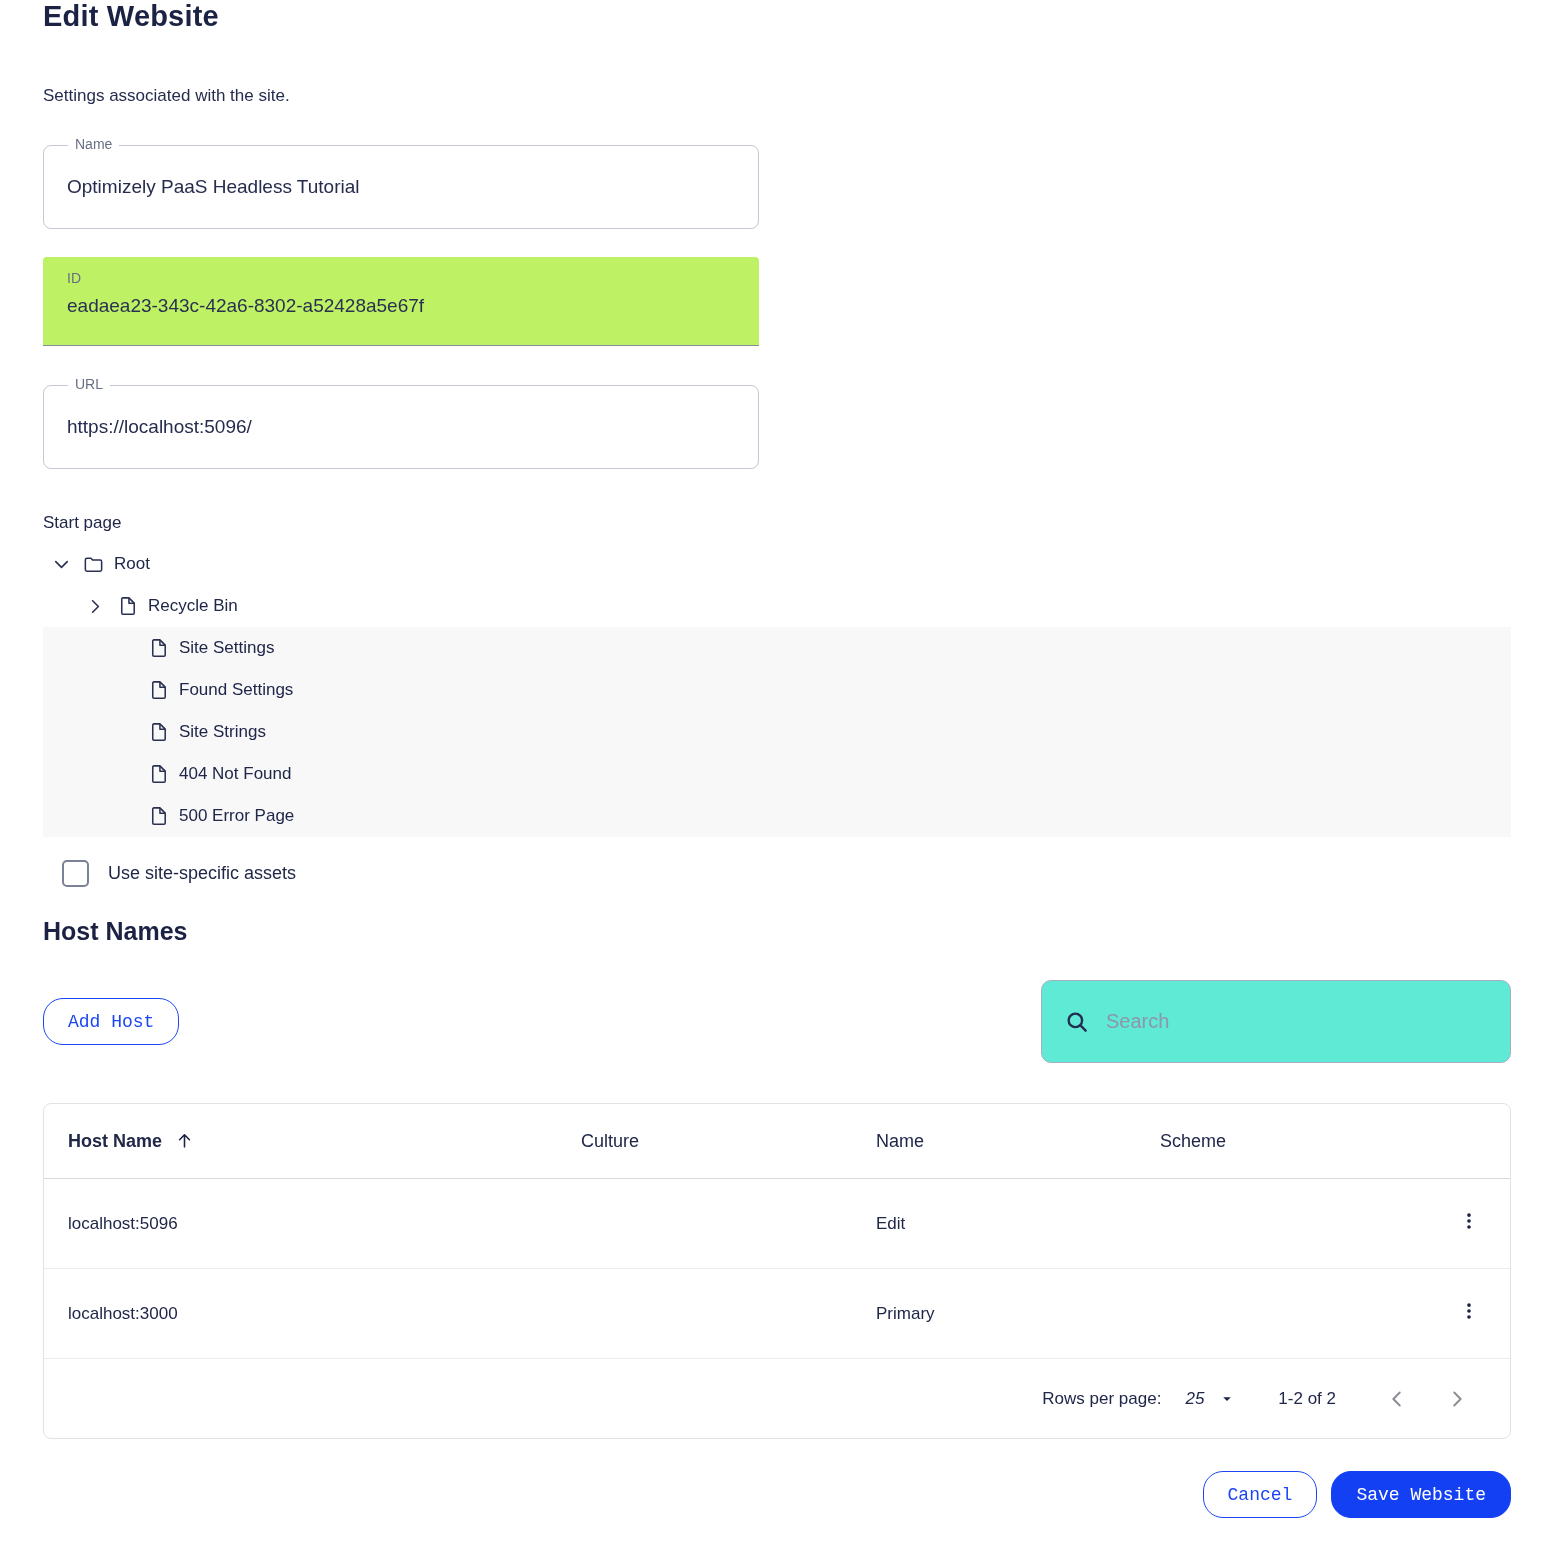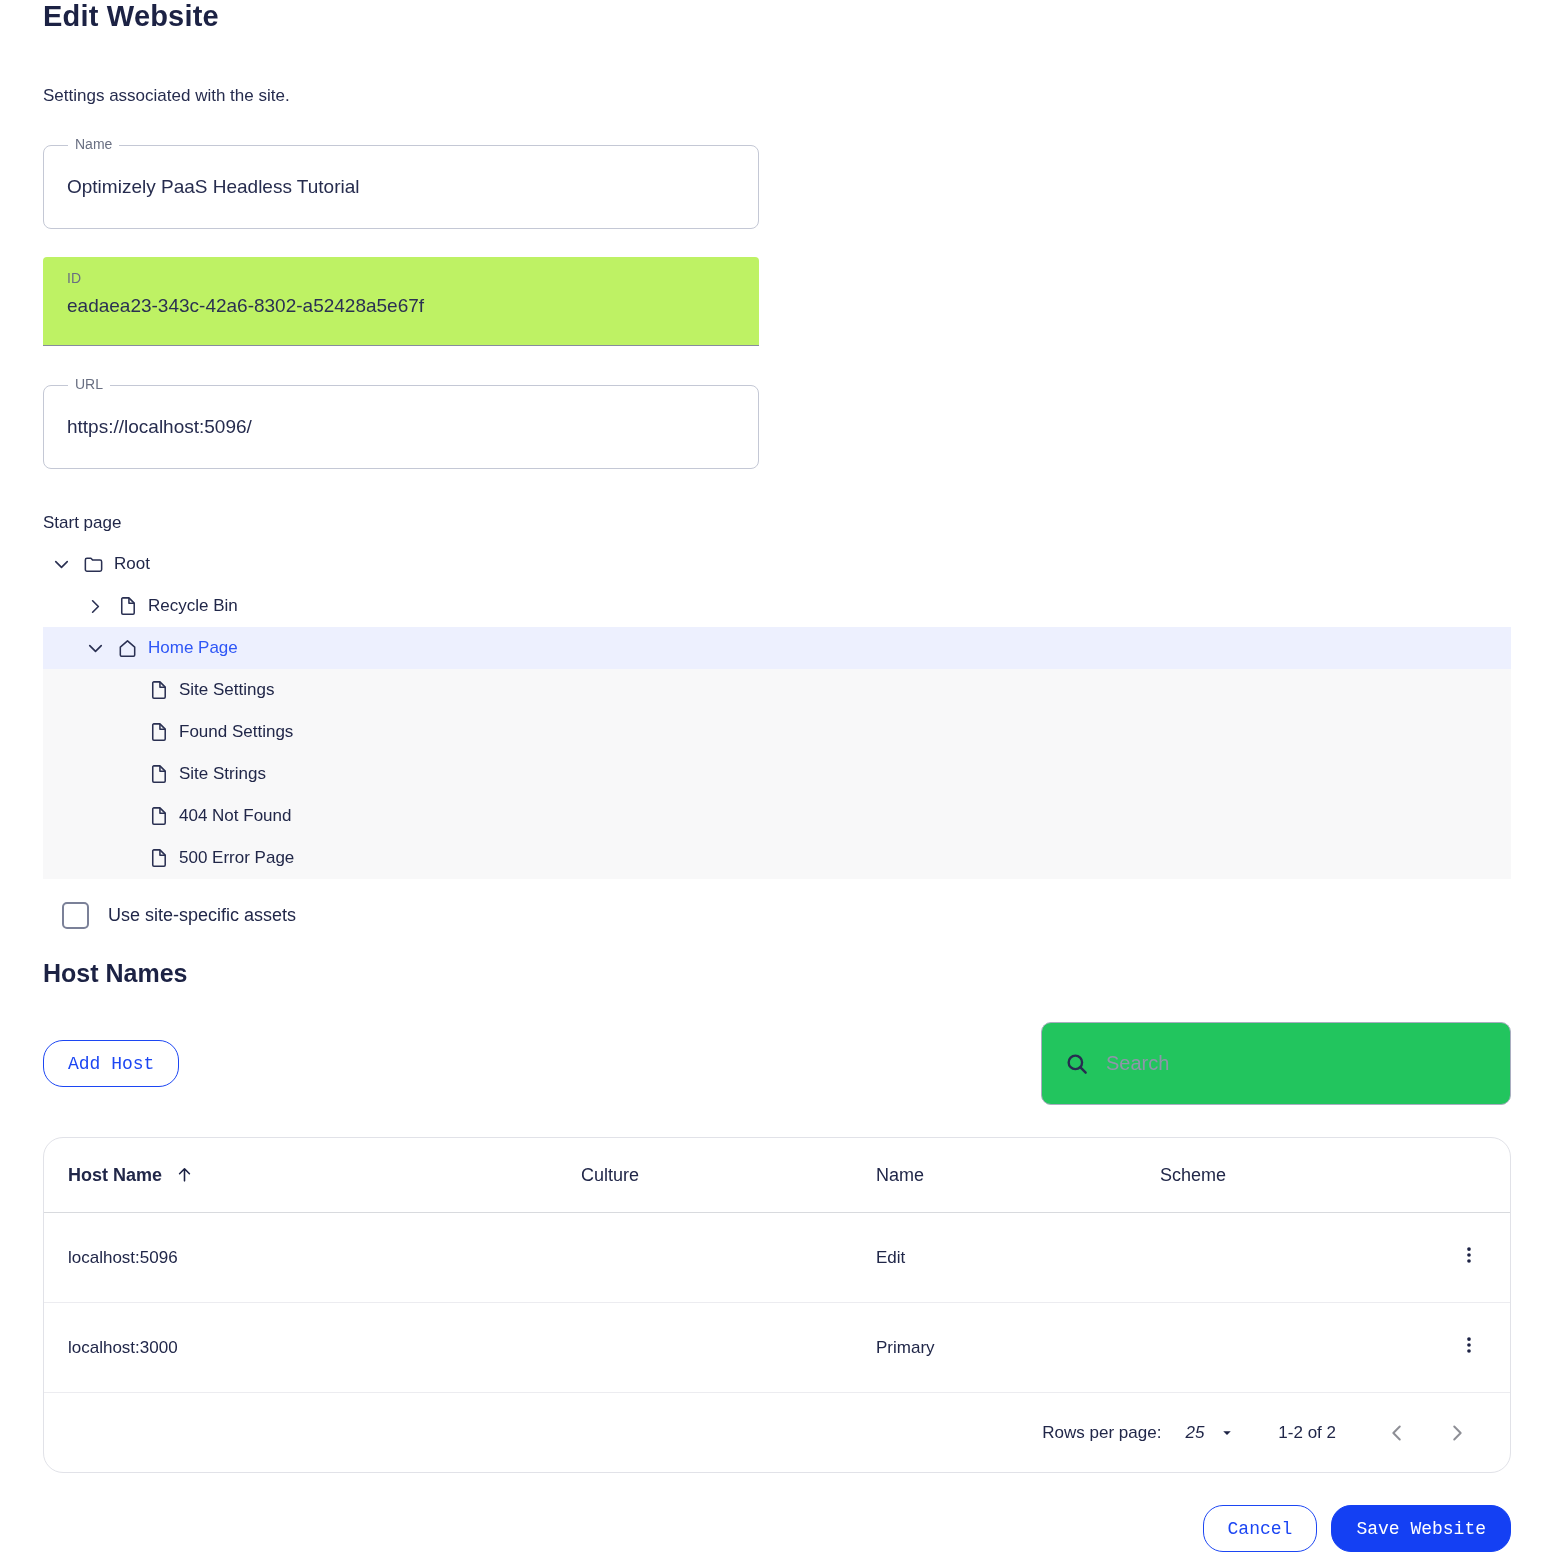--- a/index.html
+++ b/index.html
@@ -84,33 +84,33 @@
     color: #1c46f3; background: #fff; border: 1px solid #1c46f3;
     height: 47px; padding: 0 24px;
   }
   .btn-filled {
     color: #fff; background: #1440f3; border: 1px solid #1440f3;
     height: 47px; padding: 0 24px;
   }
   .search-box {
     width: 470px; height: 83px;
     border: 1px solid #a9adc0; border-radius: 10px;
-    display: flex; align-items: center; padding: 0 22px; background: #22c55e;
+    display: flex; align-items: center; padding: 0 22px; background: #5eead4;
   }
   .search-box .icon { width: 26px; height: 26px; color: #272d50; flex: 0 0 auto; }
   .search-box .icon svg { width: 100%; height: 100%; }
   .search-box input {
     border: none; outline: none; flex: 1; margin-left: 16px;
     font-family: "Liberation Sans", sans-serif;
     font-size: 20px; color: #262c4e; background: transparent;
   }
   .search-box input::placeholder { color: #8f95aa; opacity: 1; }
 
   
-  .host-table { margin-top: 32px; border: 1px solid #e1e2e8; border-radius: 20px; overflow: hidden; }
+  .host-table { margin-top: 40px; border: 1px solid #e1e2e8; border-radius: 8px; overflow: hidden; }
   table { width: 100%; border-collapse: collapse; }
   th { text-align: left; font-size: 18px; font-weight: 500; color: #212749; padding: 27px 24px 26px 24px; }
   th.sorted { font-weight: 600; }
   th .sort-icon { display: inline-block; width: 19px; height: 19px; vertical-align: -3px; margin-left: 8px; color: #1c2244; }
   th .sort-icon svg { width: 100%; height: 100%; }
   thead tr { border-bottom: 1px solid #d8dade; }
   tbody tr { border-bottom: 1px solid #ececf0; }
   td { font-size: 17px; color: #212749; padding: 31px 24px; }
   td.action-cell { text-align: right; padding-right: 30px; width: 64px; }
   .kebab { display: inline-flex; width: 22px; height: 22px; color: #1c2244; cursor: pointer; }
@@ -182,33 +182,20 @@
       </span>
       <span class="icon">
         <svg viewBox="0 0 24 24" fill="none">
             <path d="M6 4.2c0-.7.5-1.2 1.2-1.2h6.3L19 8.5v10.3c0 .7-.5 1.2-1.2 1.2H7.2c-.7 0-1.2-.5-1.2-1.2V4.2z" stroke="currentColor" stroke-width="1.6" stroke-linejoin="round"></path>
             <path d="M13.5 3v5.5H19" stroke="currentColor" stroke-width="1.6" stroke-linejoin="round"></path>
           </svg>
       </span>
       <span class="tree-label">Recycle Bin</span>
     </div>
 
-    <div class="tree-row indent-1 selected">
-      <span class="icon chev">
-        <svg viewBox="0 0 24 24" fill="none">
-            <path d="M6 9l6 6 6-6" stroke="currentColor" stroke-width="1.7" stroke-linecap="round" stroke-linejoin="round"></path>
-          </svg>
-      </span>
-      <span class="icon">
-        <svg viewBox="0 0 24 24" fill="none">
-            <path d="M4.5 10.6L12 4l7.5 6.6v8.2c0 .7-.5 1.2-1.2 1.2H5.7c-.7 0-1.2-.5-1.2-1.2v-8.2z" stroke="currentColor" stroke-width="1.6" stroke-linejoin="round"></path>
-          </svg>
-      </span>
-      <span class="tree-label">Home Page</span>
-    </div>
 
     <div class="tree-group">
       <div class="tree-row indent-2">
         <span class="icon">
           <svg viewBox="0 0 24 24" fill="none">
               <path d="M6 4.2c0-.7.5-1.2 1.2-1.2h6.3L19 8.5v10.3c0 .7-.5 1.2-1.2 1.2H7.2c-.7 0-1.2-.5-1.2-1.2V4.2z" stroke="currentColor" stroke-width="1.6" stroke-linejoin="round"></path>
               <path d="M13.5 3v5.5H19" stroke="currentColor" stroke-width="1.6" stroke-linejoin="round"></path>
             </svg>
         </span>
         <span class="tree-label">Site Settings</span>

